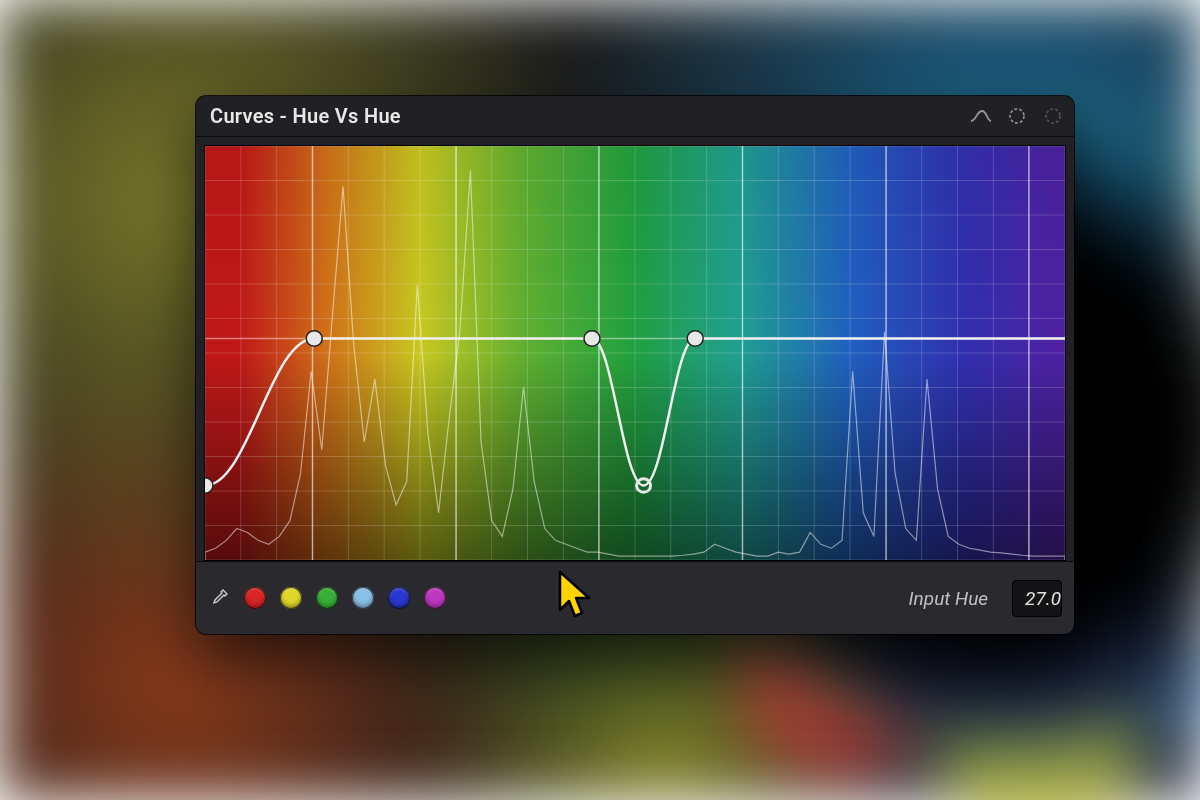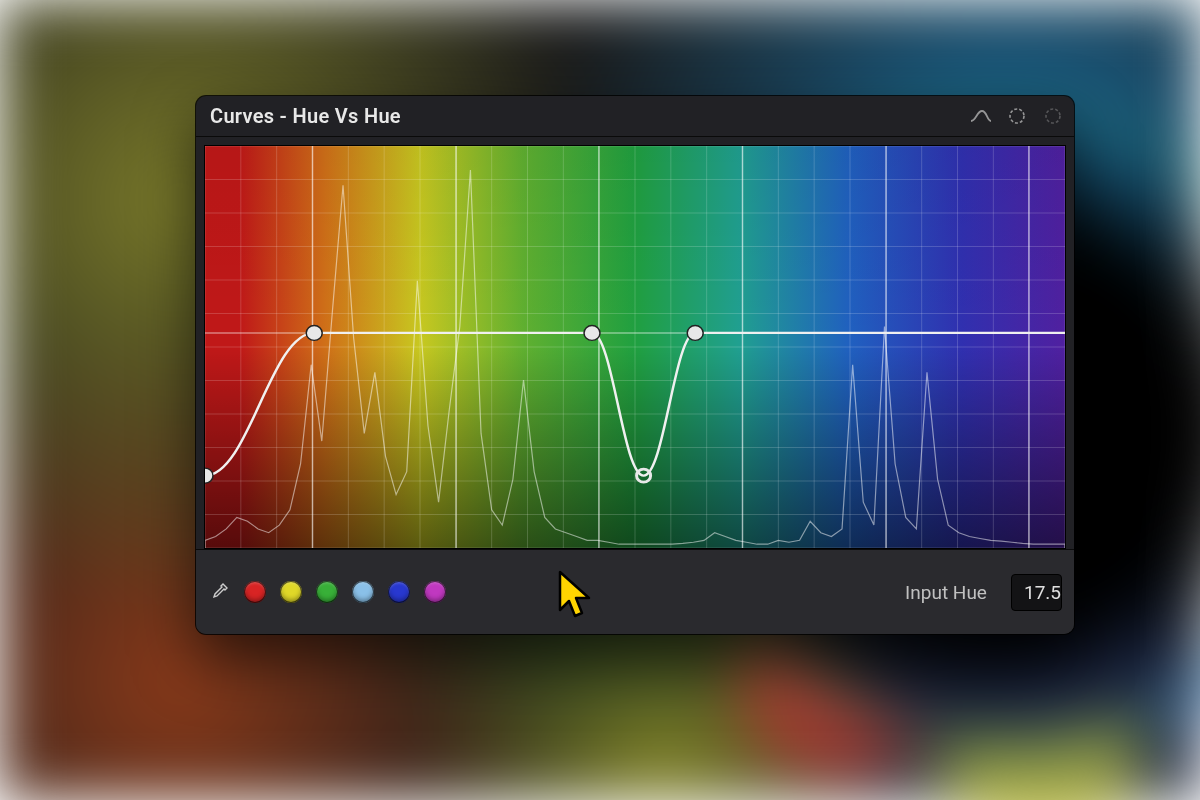--- a/index.html
+++ b/index.html
@@ -14,21 +14,21 @@
   .spectrum{position:absolute;inset:0;background:linear-gradient(to right,#c01818 0%,#c01818 4%,#d07018 14%,#c8c820 25%,#60b030 37%,#20a040 50%,#20a090 62%,#2060c0 75%,#3030b0 88%,#5020a0 100%);}
   .spectrum::after{content:"";position:absolute;inset:0;background:linear-gradient(to bottom,rgba(0,0,0,.05) 0%,rgba(0,0,0,.0) 50%,rgba(0,0,0,.55) 100%);}
   svg.grid,svg.curve,svg.hist{position:absolute;inset:0;width:100%;height:100%;}
   .grid line{stroke:rgba(255,255,255,.18);stroke-width:1;}
   .grid line.major{stroke:rgba(255,255,255,.55);stroke-width:1.5;}
   .hist polyline{fill:none;stroke:rgba(255,255,255,.5);stroke-width:1.2;}
   .curve path{fill:none;stroke:#f0f0f0;stroke-width:2.5;}
   .curve circle.pt{fill:#e8e8e8;stroke:#222;stroke-width:1.5;r:8;}
   .curve circle.pt.hollow{fill:none;stroke:#e8e8e8;stroke-width:3;r:7;}
   .cursor{position:absolute;left:556px;top:570px;pointer-events:none;}
-  .footer{height:56px;display:flex;align-items:center;padding:14px 12px;gap:14px;background:#2a2a2e;border-top:1px solid #0a0a0a;}
+  .footer{height:56px;display:flex;align-items:center;padding:8px 12px;gap:14px;background:#2a2a2e;border-top:1px solid #0a0a0a;font-style:italic;}
   .picker-ico{width:22px;height:22px;color:#ccc;cursor:pointer;display:flex;align-items:center;justify-content:center;}
   .swatch{width:22px;height:22px;border-radius:50%;cursor:pointer;box-shadow:inset 0 0 0 1px rgba(0,0,0,.6),inset 0 -3px 5px rgba(0,0,0,.4),inset 0 2px 3px rgba(255,255,255,.25);}
   .footer-spacer{flex:1;}
   .param-label{color:#c0c0c0;font-size:19px;margin-right:10px;}
   .param-val{background:#131315;color:#e0e0e0;font-size:19px;padding:6px 0 6px 12px;border-radius:4px;min-width:34px;text-align:right;border:1px solid #000;}
 </style>
 </head>
 <body>
 
 <div class="bg"></div>
@@ -126,21 +126,21 @@
     <div id="swatches" style="display:flex;gap:14px;">
         <div class="swatch" style="background: rgb(216, 36, 36);"></div>
         <div class="swatch" style="background: rgb(224, 216, 40);"></div>
         <div class="swatch" style="background: rgb(56, 176, 56);"></div>
         <div class="swatch" style="background: rgb(138, 192, 232);"></div>
         <div class="swatch" style="background: rgb(40, 56, 208);"></div>
         <div class="swatch" style="background: rgb(192, 56, 192);"></div>
       </div>
     <div class="footer-spacer"></div>
     <div class="param-label">Input Hue</div>
-    <div class="param-val">17.5</div>
+    <div class="param-val">27.0</div>
   </div>
 </div>
 
 <div class="cursor">
   <svg width="42" height="52" viewBox="0 0 42 52">
       <path d="M4 2 L4 40 L13 31 L19 46 L26 43 L20 28 L33 28 Z" fill="#ffd400" stroke="#000" stroke-width="2.5" stroke-linejoin="round"></path>
     </svg>
 </div>
 
 </body></html>

